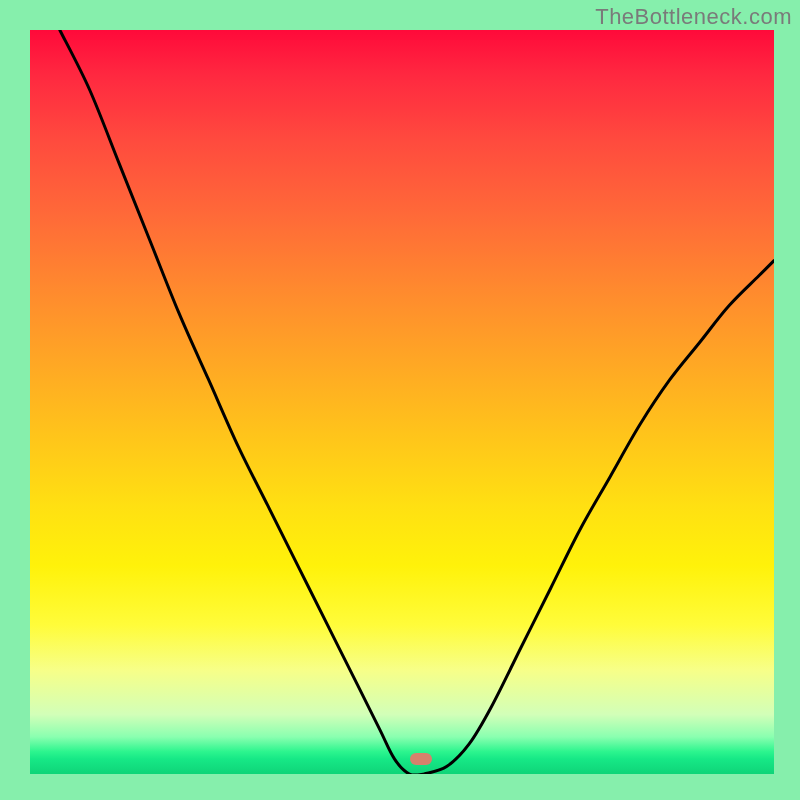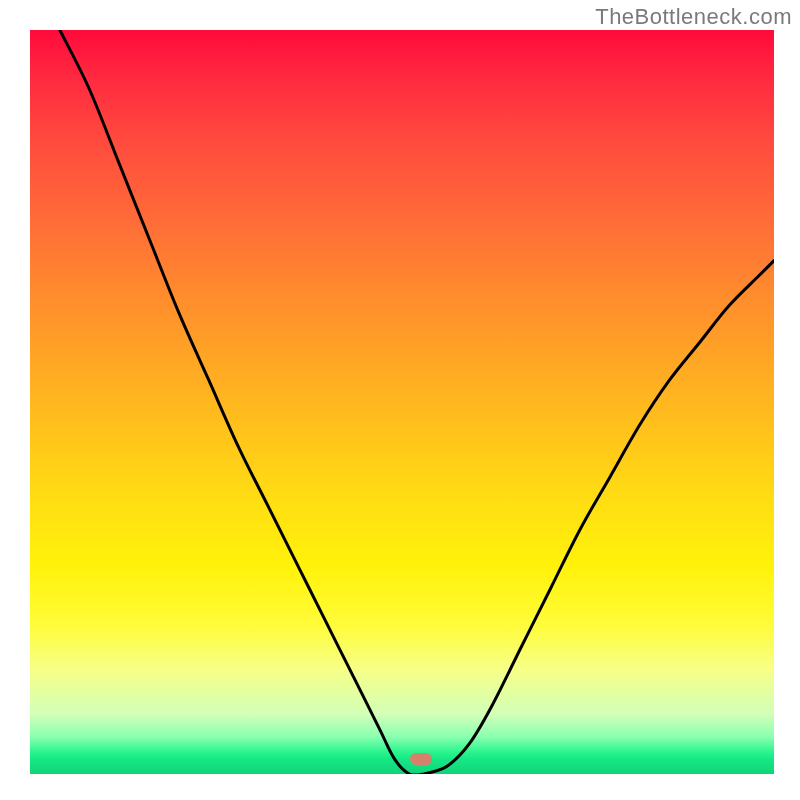--- a/index.html
+++ b/index.html
@@ -8,21 +8,21 @@
     width: 800px;
     height: 800px;
     background: #000;
     overflow: hidden;
     font-family: Arial, Helvetica, sans-serif;
   }
   .frame {
     position: relative;
     width: 800px;
     height: 800px;
-    background: #ffffff;
+    background: #86efac;
     text-decoration: underline;
   }
   .watermark {
     position: absolute;
     top: 4px;
     right: 8px;
     color: #7a7a7a;
     font-size: 22px;
     font-weight: 500;
     letter-spacing: 0.5px;

